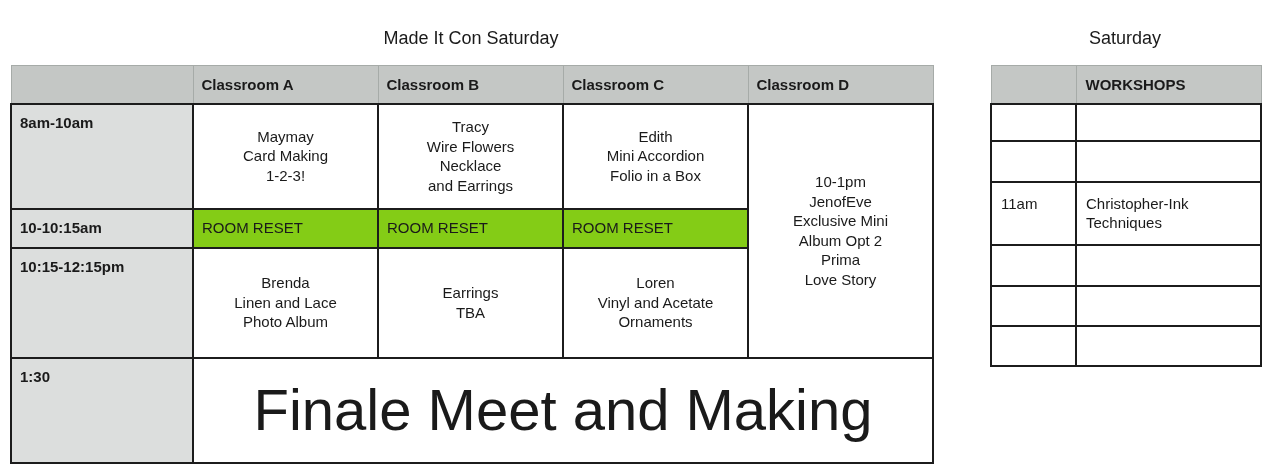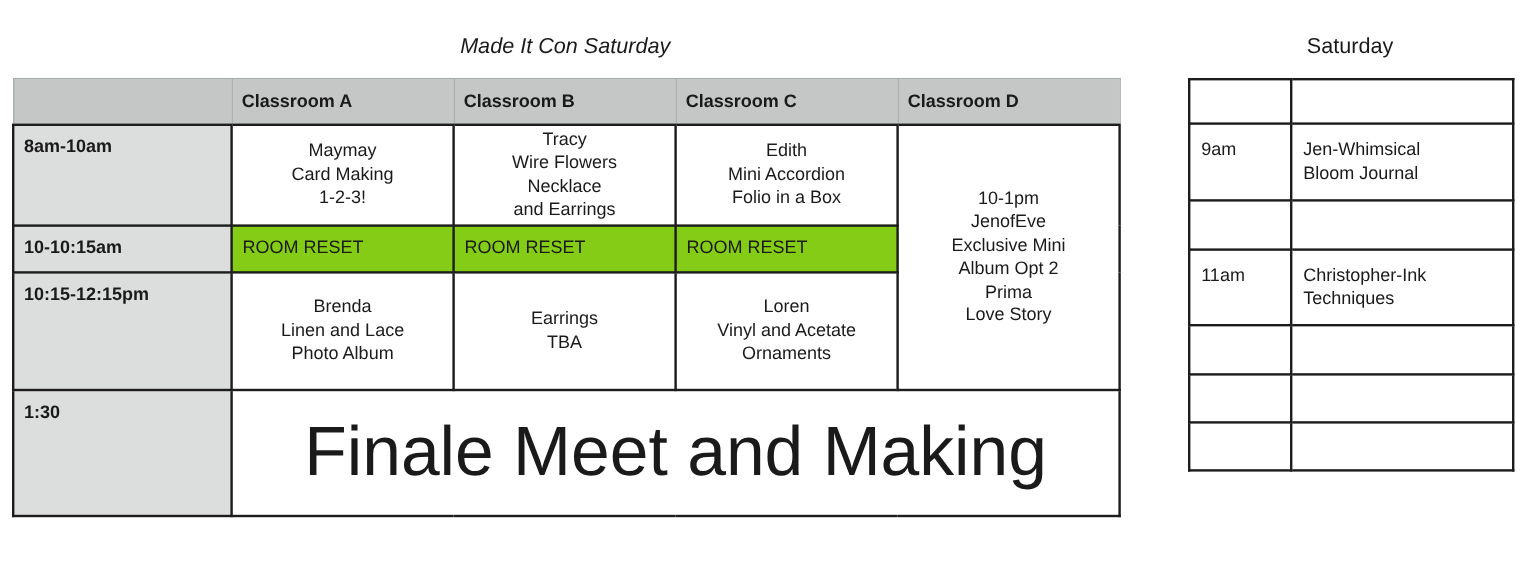--- a/index.html
+++ b/index.html
@@ -14,21 +14,21 @@
   .canvas{
     position:relative;width:1280px;height:472px;overflow:hidden;
     background:var(--page-bg);
     font-family:"Liberation Sans","DejaVu Sans",sans-serif;
     color:var(--text);
   }
   .table-title{
     position:absolute;top:27px;text-align:center;
     font-size:18px;line-height:22px;color:var(--text);
   }
-  .title-left{left:10px;width:922px;font-style:italic;}
+  .title-left{left:10px;width:922px;}
   .title-right{left:990px;width:270px;}
 
   table{border-collapse:collapse;table-layout:fixed;padding-left:31px;}
 
   
   .sched{position:absolute;left:10px;top:65px;width:922px;}
   .sched th{
     background:var(--header-bg);
     border:1px solid #a6aba8;
     border-bottom:2px solid var(--border);
@@ -90,21 +90,21 @@
         <col style="width:185px">
     </colgroup>
     <tbody>
         <tr style="height:38px">
       <th></th>
       <th>Classroom A</th>
       <th>Classroom B</th>
       <th>Classroom C</th>
       <th>Classroom D</th>
     </tr>
-    <tr style="height:84px">
+    <tr style="height:105px">
       <td class="time">8am-10am</td>
       <td class="content">Maymay
 Card Making
 1-2-3!</td>
       <td class="content">Tracy
 Wire Flowers
 Necklace
 and Earrings</td>
       <td class="content">Edith
 Mini Accordion
@@ -115,21 +115,21 @@
 Album Opt 2
 Prima
 Love Story</td>
     </tr>
     <tr style="height:39px">
       <td class="time">10-10:15am</td>
       <td class="reset">ROOM RESET</td>
       <td class="reset">ROOM RESET</td>
       <td class="reset">ROOM RESET</td>
     </tr>
-    <tr style="height:98px">
+    <tr style="height:110px">
       <td class="time">10:15-12:15pm</td>
       <td class="content">Brenda
 Linen and Lace
 Photo Album</td>
       <td class="content">Earrings
 TBA</td>
       <td class="content">Loren
 Vinyl and Acetate
 Ornaments</td>
     </tr>
@@ -139,28 +139,27 @@
     </tr>
   </tbody>
     </table>
 
   <table class="wk">
     <colgroup>
       <col style="width:85px">
         <col style="width:185px">
     </colgroup>
     <tbody>
+        <tr style="height:38px">
+      <th></th>
+      <th>WORKSHOPS</th>
+    </tr>
     <tr style="height:37px">
       <td></td>
       <td></td>
-    </tr>
-    <tr style="height:61px">
-      <td>9am</td>
-      <td>Jen-Whimsical
-Bloom Journal</td>
     </tr>
     <tr style="height:41px">
       <td></td>
       <td></td>
     </tr>
     <tr style="height:60px">
       <td>11am</td>
       <td>Christopher-Ink
 Techniques</td>
     </tr>

